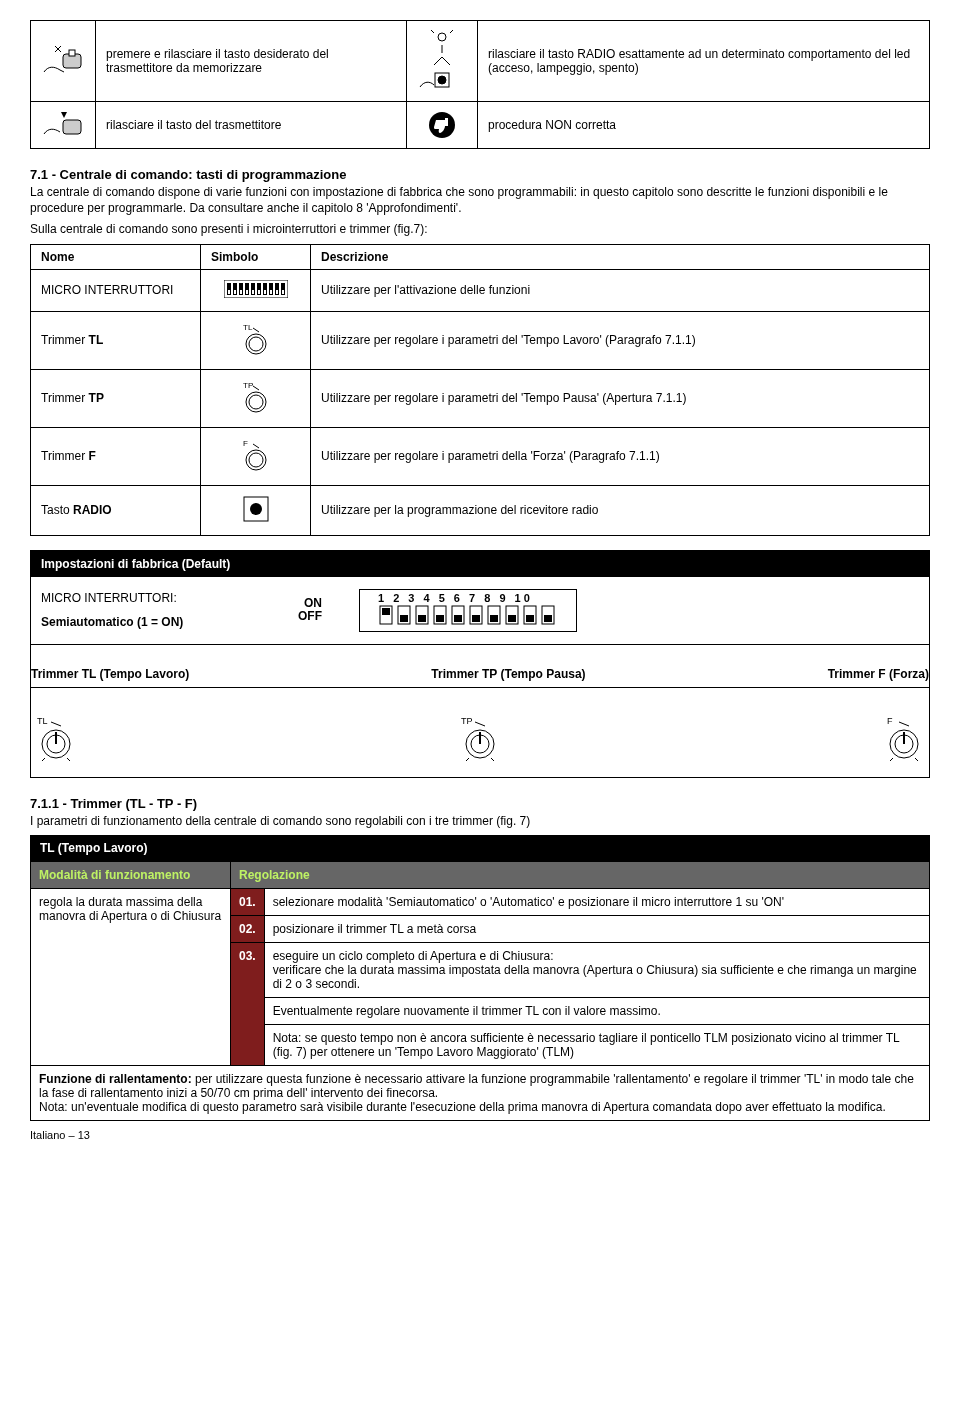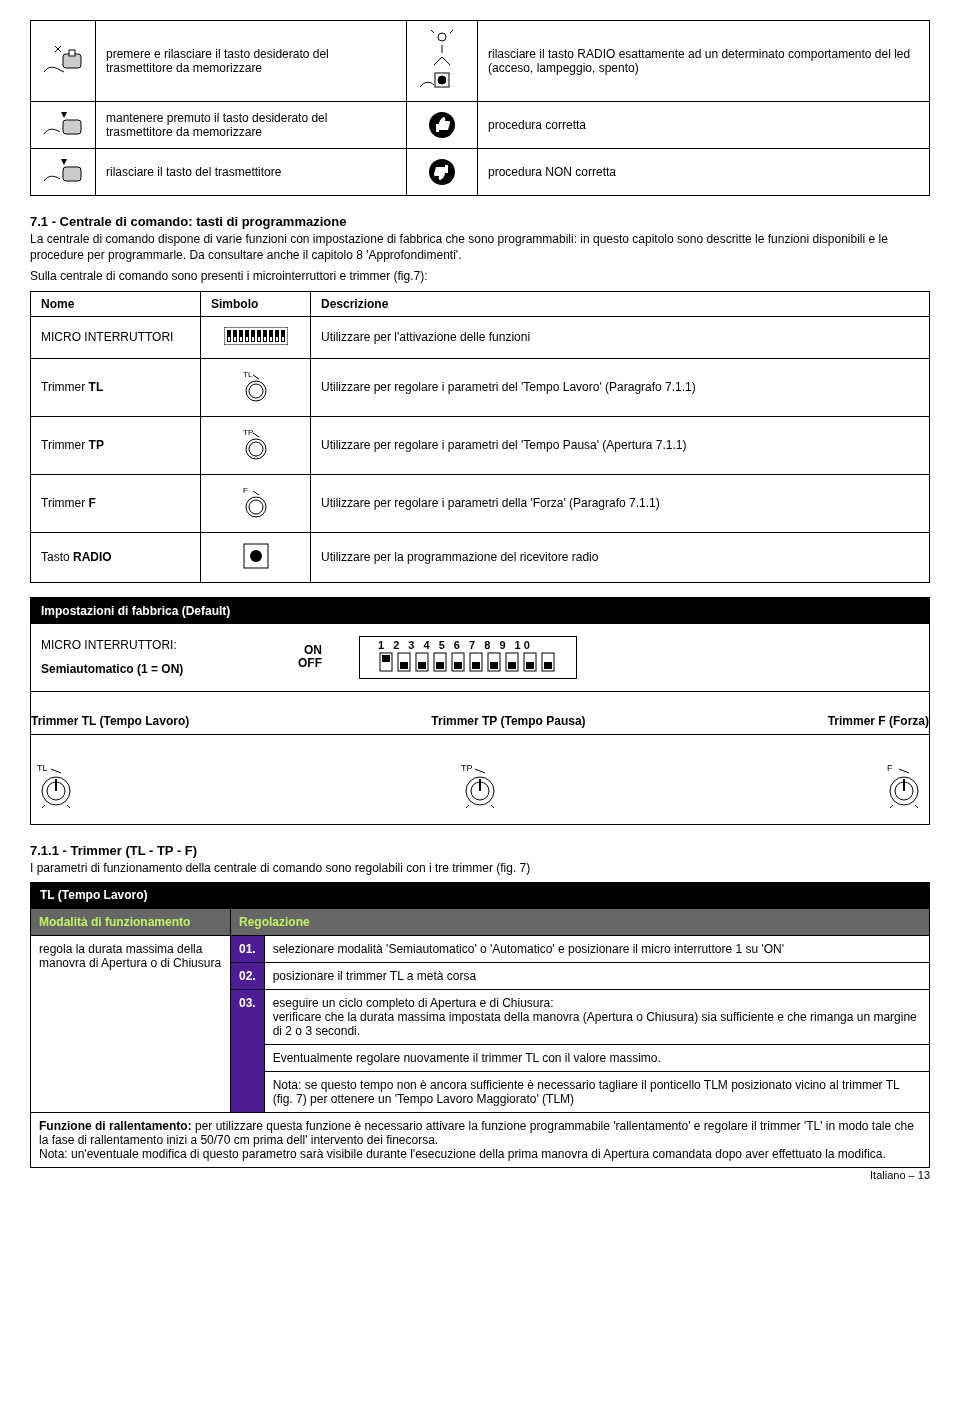--- a/index.html
+++ b/index.html
@@ -13,23 +13,23 @@
 table.nome{width:100%;border-collapse:collapse}
 table.nome th{border:1px solid #000;padding:5px 10px;text-align:left;font-weight:bold;font-size:12px}
 table.nome td{border:1px solid #000;padding:10px;vertical-align:middle}
 .sym{width:110px;text-align:center}
 .bar-black{background:#000;color:#fff;font-weight:bold;padding:6px 10px;font-size:12px}
 .default-box{padding:12px 10px}
 .dip-row{display:flex;align-items:center;gap:37px}
 .trimmer-row{display:flex;justify-content:space-between;margin-top:16px;padding:10px 0}
 .trimmer-col{text-align:center}
 table.reg td{border:1px solid #000;padding:6px 8px;vertical-align:top}
-.num-cell{background:#4c1d95;color:#fff;width:28px;text-align:right;font-weight:bold}
+.num-cell{background:#7f1d1d;color:#fff;width:28px;text-align:right;font-weight:bold}
 .mod-cell{background:#666;color:#bef264;font-weight:bold}
-.footer{text-align:right;font-size:11px;margin-top:1px}
+.footer{font-size:11px;margin-top:8px}
 </style>
 </head>
 <body>
 
 
 
 
 <table class="tbl1">
 <tbody>
       <tr>
@@ -47,37 +47,20 @@
             <g stroke="#000" fill="none">
               <circle cx="25" cy="8" r="4"></circle>
               <path d="M17 4l-3-3M33 4l3-3M25 16v8M25 28l-8 8M25 28l8 8"></path>
               <rect x="18" y="44" width="14" height="14"></rect>
               <circle cx="25" cy="51" r="4" fill="#000"></circle>
             </g>
             <path d="M3 58c4-6 10-6 14-2" fill="none" stroke="#000"></path>
           </svg>
  </td>
  <td>rilasciare il tasto RADIO esattamente ad un determinato comportamento del led (acceso, lampeggio, spento)</td>
-</tr>
-<tr>
- <td class="icon-box">
-   <svg width="44" height="30" viewBox="0 0 44 30">
-            <path d="M20 2l6 0l-3 6z" fill="#000"></path>
-            <rect x="22" y="10" width="18" height="14" rx="3" fill="#ccc" stroke="#000"></rect>
-            <path d="M3 24c4-6 10-6 16-2" fill="none" stroke="#000"></path>
-          </svg>
- </td>
- <td>mantenere premuto il tasto desiderato del trasmettitore da memorizzare</td>
- <td class="icon-box">
-   <svg width="30" height="30" viewBox="0 0 30 30">
-            <circle cx="15" cy="15" r="13" fill="#000"></circle>
-            <path d="M9 14h3v8h-3zM12 14c0-3 3-7 5-7 2 0 1 4 1 4h4c1 0 1 1 1 2l-2 7h-9z" fill="#fff"></path>
-          </svg>
- </td>
- <td>procedura corretta</td>
 </tr>
 <tr>
  <td class="icon-box">
    <svg width="44" height="30" viewBox="0 0 44 30">
             <path d="M26 2l-6 0l3 6z" fill="#000"></path>
             <rect x="22" y="10" width="18" height="14" rx="3" fill="#ccc" stroke="#000"></rect>
             <path d="M3 24c4-6 10-6 16-2" fill="none" stroke="#000"></path>
           </svg>
  </td>
  <td>rilasciare il tasto del trasmettitore</td>

